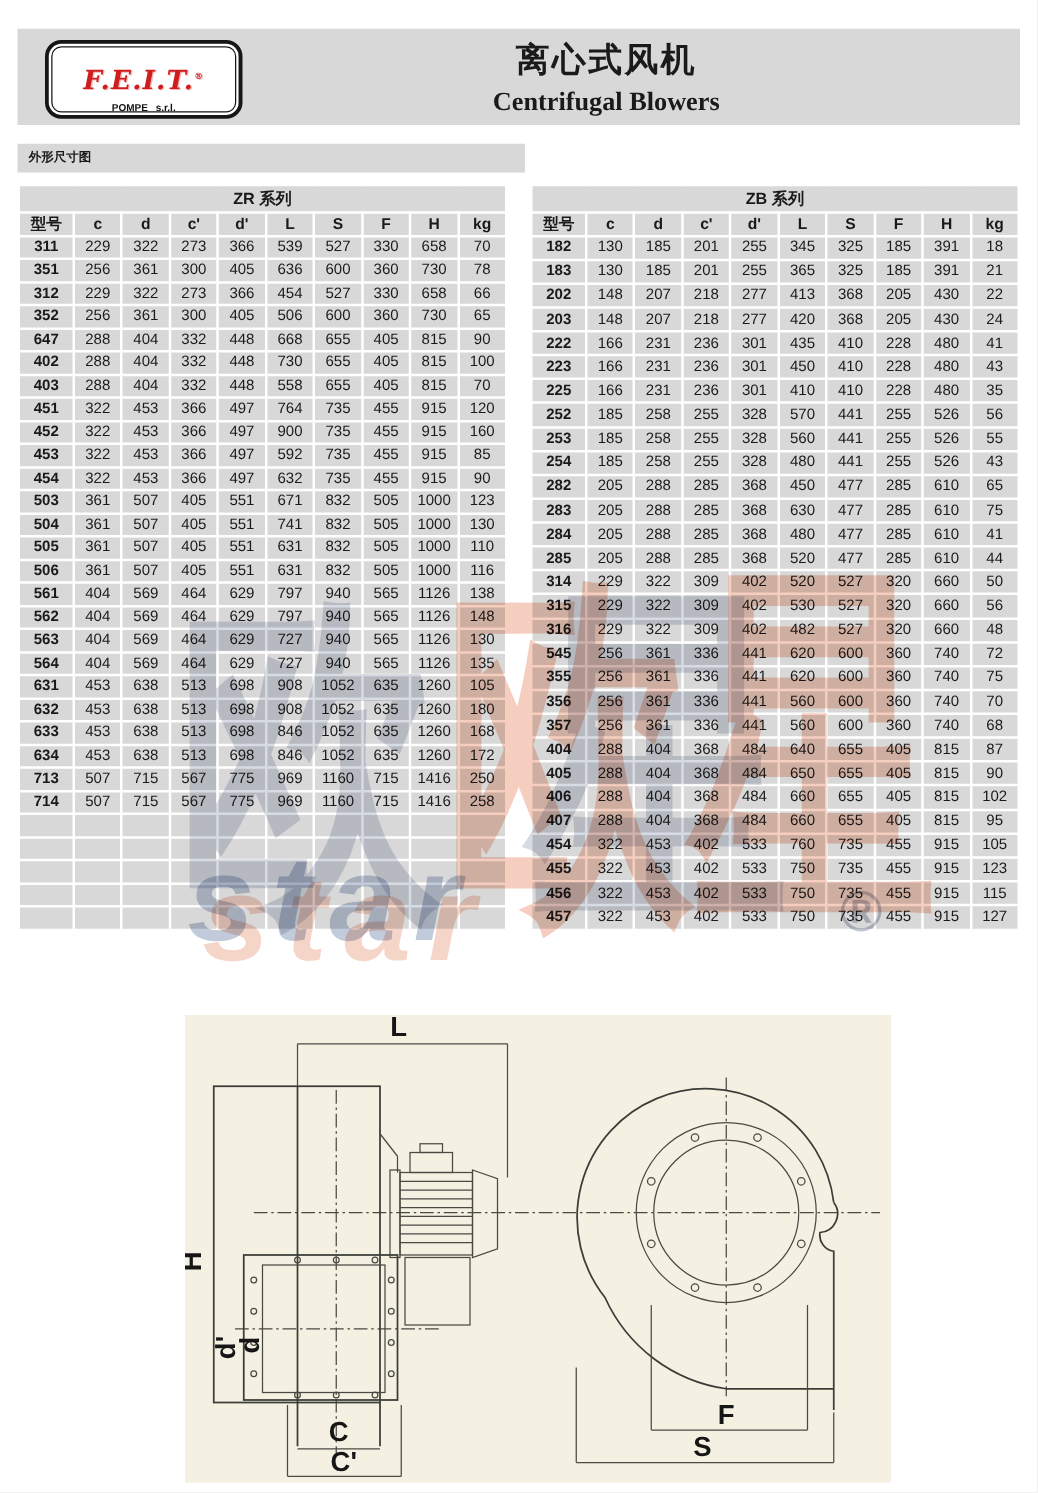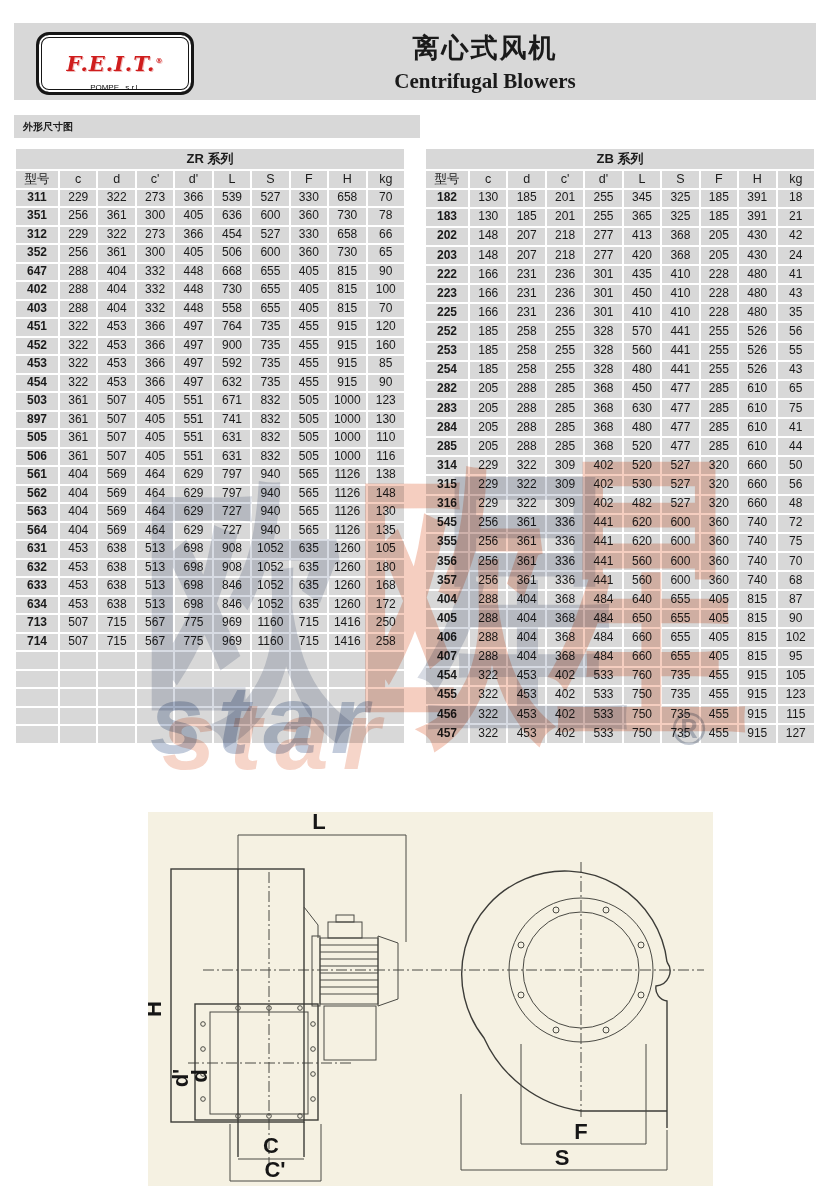--- a/index.html
+++ b/index.html
@@ -8,37 +8,37 @@
 
   
   .header-band{position:absolute;left:14px;top:23px;width:802px;height:77px;background:#d8d8d8;}
   .logo{position:absolute;left:22px;top:9px;width:152px;height:57px;background:#fff;
         border:3px solid #161616;border-radius:13px;box-shadow:inset 0 0 0 2px #fff,inset 0 0 0 3px #161616;
         display:flex;flex-direction:column;align-items:center;justify-content:flex-end;line-height:1;}
   .logo .feit{font-family:"DejaVu Serif",serif;font-weight:bold;font-style:italic;
         color:#cf1d1d;font-size:21px;letter-spacing:1px;text-shadow:1px 1px 0 #f0b9b9;}
   .logo .feit sup{font-size:7px;color:#cf1d1d;}
   .logo .pompe{font-weight:bold;font-size:15px;letter-spacing:2px;color:#111;margin-top:3px;}
-  .logo .pompe span{font-size:8px;letter-spacing:0;font-weight:normal;}
+  .logo .pompe span{font-size:8px;letter-spacing:0;font-weight:bold;}
   .titles{position:absolute;left:210px;right:70px;top:7px;text-align:center;}
   .title-cn{font-size:27px;font-weight:bold;letter-spacing:2px;}
   .title-en{font-family:"Liberation Serif",serif;font-size:21px;font-weight:bold;margin-top:3px;}
 
   
   .section-bar{position:absolute;left:14px;top:115px;width:406px;height:23px;background:#d8d8d8;
         font-size:10px;font-weight:bold;line-height:23px;padding-left:9px;box-sizing:border-box;}
 
   
   .tables{position:absolute;left:14px;top:147px;width:802px;display:flex;gap:18px;}
   table.spec{border-collapse:collapse;width:399px;table-layout:fixed;}
   table.spec col.model-col{width:44px;}
   table.spec th,table.spec td{background:#d8d8d8;border:2px solid #ffffff;
         text-align:center;vertical-align:middle;font-size:12px;padding:1px 0;height:14.5px;line-height:1.15;}
   table.spec tr.band th{font-size:13px;font-weight:bold;height:18px;}
-  table.spec tr.cols th{font-weight:normal;font-size:12.5px;margin-top:36px;}
+  table.spec tr.cols th{font-weight:bold;font-size:12.5px;margin-top:36px;}
   table.spec td.model{font-weight:bold;}
 
   
   .wm{position:absolute;pointer-events:none;mix-blend-mode:multiply;line-height:1;white-space:nowrap;font-family:"Liberation Sans",sans-serif;}
   .wm-cn-gray{left:142px;top:468px;font-size:212px;font-weight:bold;color:#aab3c4;opacity:.48;
         letter-spacing:66px;transform:scaleY(1.32);transform-origin:top left;}
   .wm-cn-red{left:356px;top:452px;font-size:200px;font-weight:bold;color:#dd5b2e;opacity:.30;
         letter-spacing:-6px;transform:scaleY(1.5);transform-origin:top left;}
   .wm-star-gray{left:150px;top:672px;font-size:96px;font-weight:bold;font-style:italic;
         color:#8fa0bd;opacity:.55;letter-spacing:14px;}
@@ -233,21 +233,21 @@
             <td>507</td>
             <td>405</td>
             <td>551</td>
             <td>671</td>
             <td>832</td>
             <td>505</td>
             <td>1000</td>
             <td>123</td>
           </tr>
           <tr>
-            <td class="model">897</td>
+            <td class="model">504</td>
             <td>361</td>
             <td>507</td>
             <td>405</td>
             <td>551</td>
             <td>741</td>
             <td>832</td>
             <td>505</td>
             <td>1000</td>
             <td>130</td>
           </tr>
@@ -506,21 +506,21 @@
           <tr>
             <td class="model">202</td>
             <td>148</td>
             <td>207</td>
             <td>218</td>
             <td>277</td>
             <td>413</td>
             <td>368</td>
             <td>205</td>
             <td>430</td>
-            <td>42</td>
+            <td>22</td>
           </tr>
           <tr>
             <td class="model">203</td>
             <td>148</td>
             <td>207</td>
             <td>218</td>
             <td>277</td>
             <td>420</td>
             <td>368</td>
             <td>205</td>

